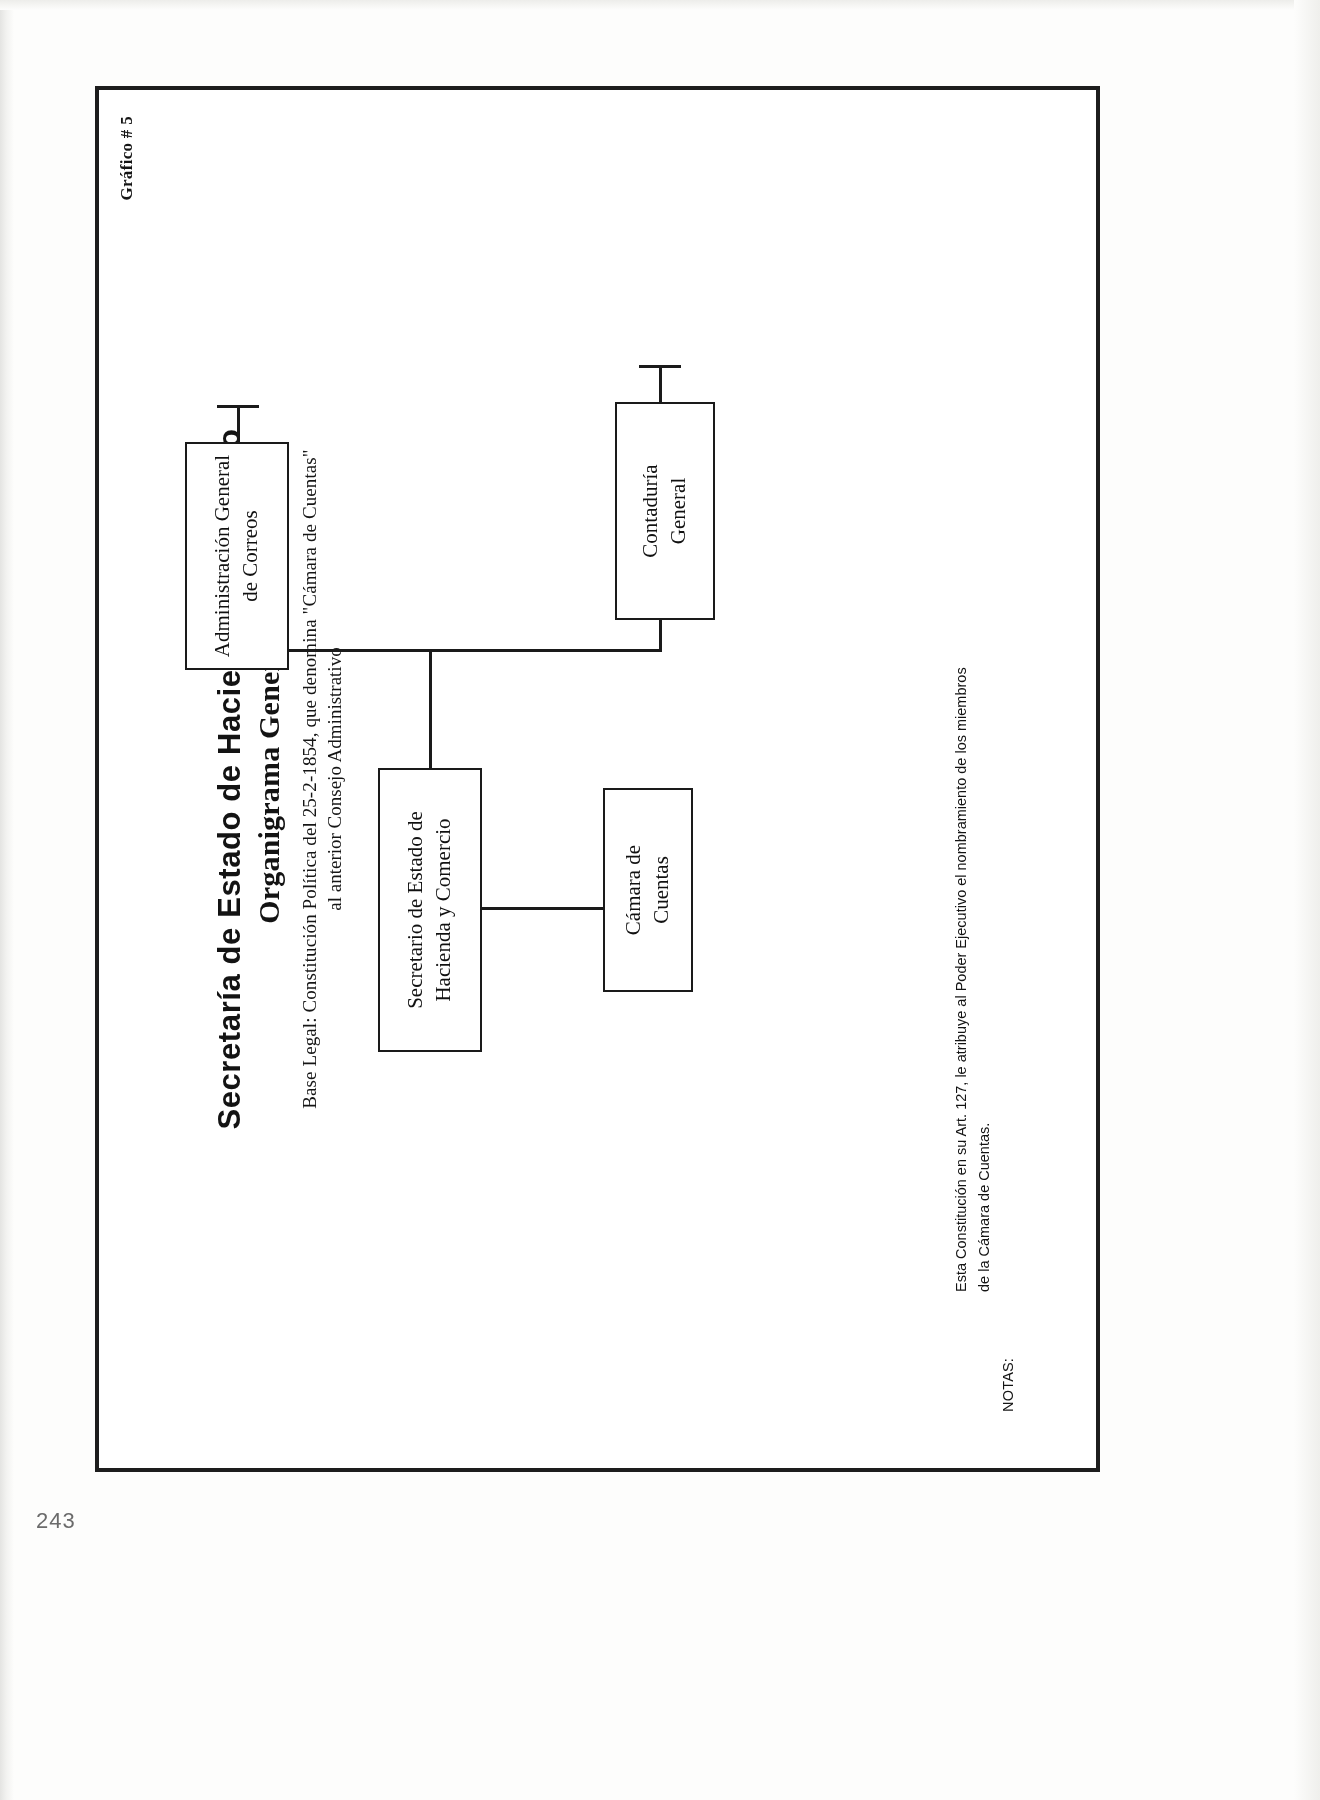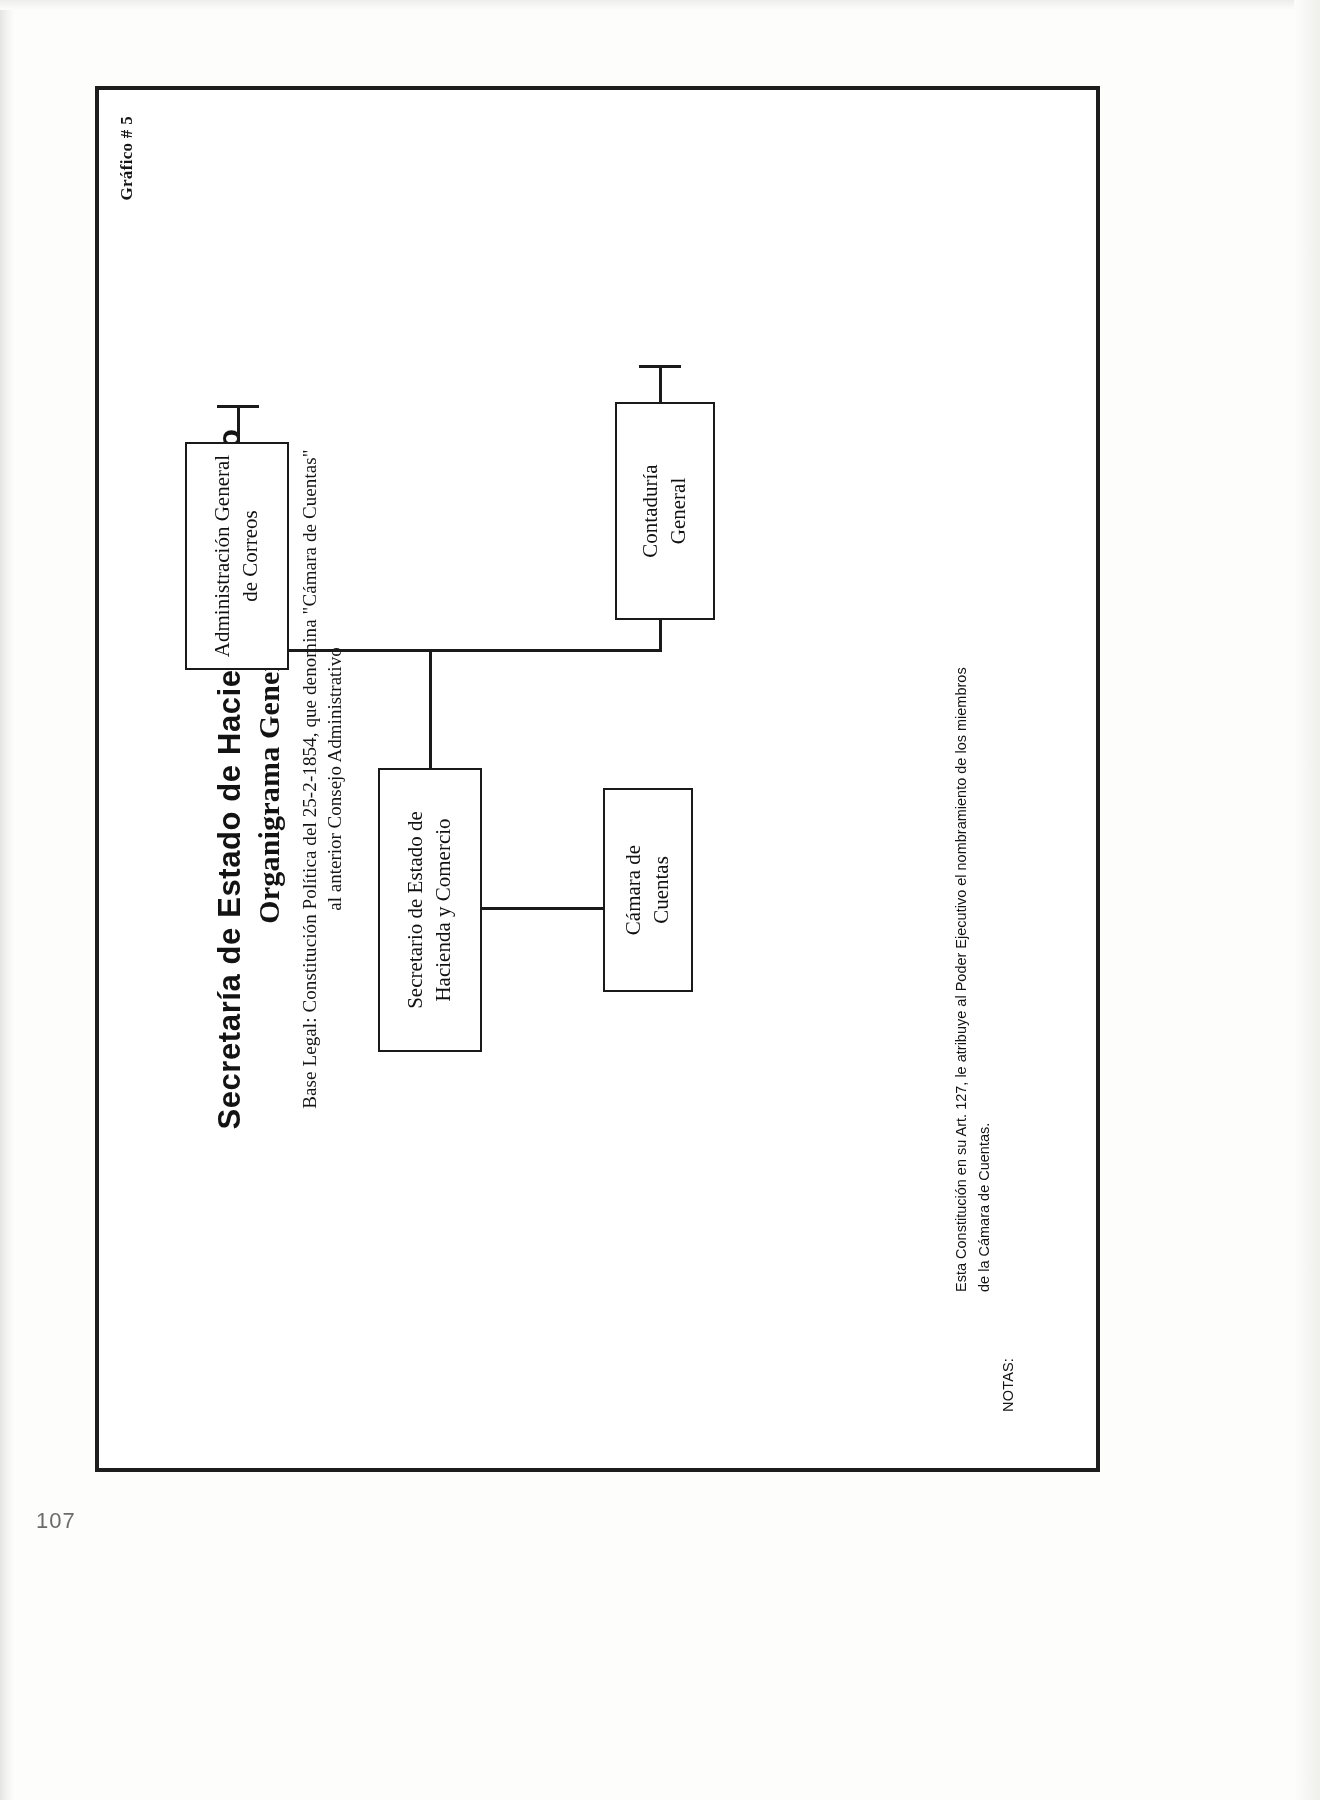--- a/index.html
+++ b/index.html
@@ -165,21 +165,21 @@
 </style>
 </head>
 <body>
 
 <div id="scan-page">
   <div id="scan-left-edge"></div>
   <div id="scan-top-edge"></div>
   <div id="scan-right-edge"></div>
 </div>
 
-<div id="page-number">107</div>
+<div id="page-number">243</div>
 
 <div id="chart-frame"></div>
 
 <div id="rot-canvas">
 
   <div id="grafico-label">Gráfico # 5</div>
 
   <div id="title-block">
     <div id="chart-title">Secretaría de Estado de Hacienda y Comercio</div>
     <div id="chart-subtitle">Organigrama General</div>

